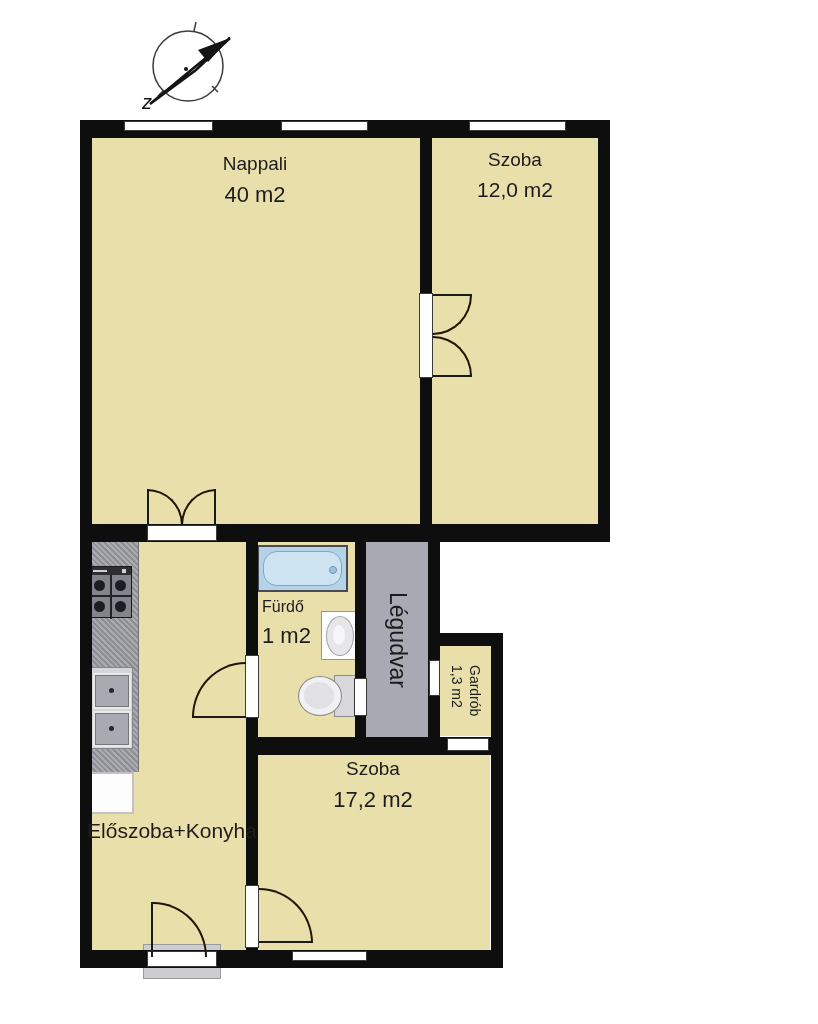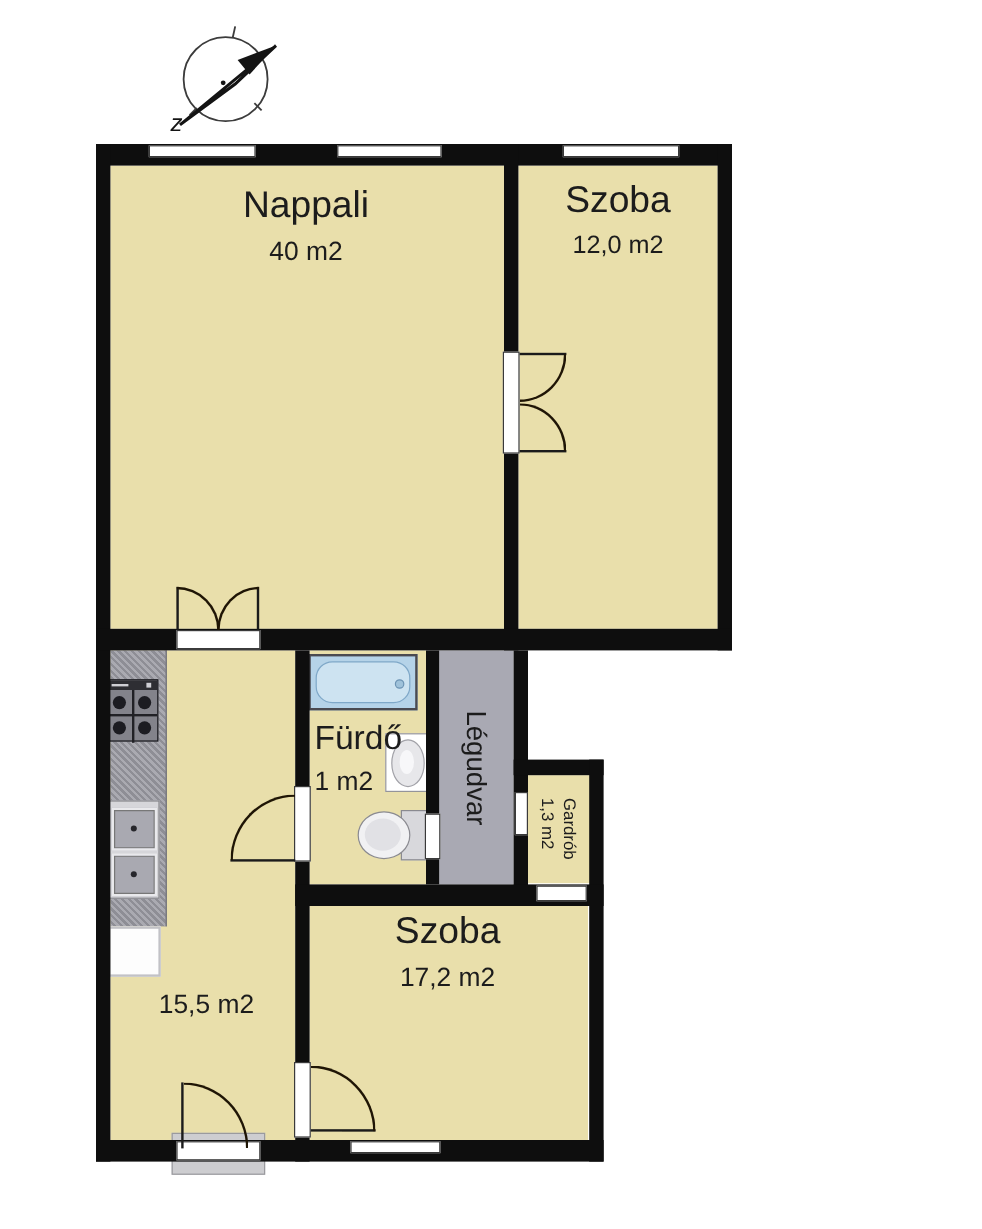--- a/index.html
+++ b/index.html
@@ -10,21 +10,21 @@
   .counter{position:absolute;background:var(--counter,#9a9aa2);
            background-image:repeating-linear-gradient(45deg,rgba(255,255,255,.16) 0 2px,rgba(0,0,0,.08) 2px 4px);
            z-index:1;border-right:1px solid #6f6f76;}
   .wall{position:absolute;background:var(--wall,#0e0e0e);z-index:3;}
   .gap{position:absolute;background:#fff;border:1px solid #3a3a3a;box-sizing:border-box;z-index:4;}
   .step{position:absolute;background:#cdcdd0;border:1px solid #9a9a9e;box-sizing:border-box;z-index:2;}
   .fix{position:absolute;box-sizing:border-box;z-index:2;}
   .leaf{position:absolute;background:#1b1b1b;z-index:5;}
   .arc{position:absolute;border:0 solid #1f1505;box-sizing:border-box;z-index:5;}
   .label{position:absolute;z-index:6;text-align:center;line-height:1.25;}
-  .rname{font-size:31px;}
+  .rname{font-size:19px;}
   .rarea{font-size:22px;margin-top:5px;}
   .vflex{display:flex;align-items:center;justify-content:center;z-index:6;position:absolute;}
   .vtext{writing-mode:vertical-rl;}
   .burner{position:absolute;width:11px;height:11px;border-radius:50%;background:#1c1c22;}
   .basin{position:absolute;left:5px;width:34px;height:32px;background:#a9a9b1;
          border:2px solid #e9e9ec;box-shadow:inset 0 0 0 1px #777;}
   .dot{position:absolute;width:5px;height:5px;border-radius:50%;background:#26262b;}
   .wm{position:absolute;z-index:7;pointer-events:none;}
   .wm-line{position:absolute;background:rgba(255,255,255,.55);}
   .shutter{position:absolute;width:30px;height:88px;border:2px solid rgba(255,255,255,.5);
@@ -153,34 +153,34 @@
 
   <div class="label" style="left:155px;top:152px;width:200px;">
     <div class="rname">Nappali</div>
     <div class="rarea">40 m2</div>
   </div>
   <div class="label" style="left:432px;top:148px;width:166px;">
     <div class="rname">Szoba</div>
     <div class="rarea" style="font-size:21px">12,0 m2</div>
   </div>
   <div class="label" style="left:262px;top:597px;width:90px;text-align:left;">
-    <div class="rname" style="font-size:28px">Fürdő</div>
+    <div class="rname" style="font-size:16px">Fürdő</div>
     <div class="rarea">1 m2</div>
   </div>
   <div class="vflex" style="left:366px;top:547px;width:62px;height:185px;">
     <span class="vtext" style="font-size:23px">Légudvar</span>
   </div>
   <div class="vflex" style="left:440px;top:646px;width:52px;height:90px;">
     <span class="vtext" style="font-size:14px;line-height:1.3;">
       <span style="display:block">Gardrób</span>
       <span style="display:block">1,3 m2</span>
     </span>
   </div>
   <div class="label" style="left:258px;top:757px;width:230px;">
     <div class="rname">Szoba</div>
     <div class="rarea">17,2 m2</div>
   </div>
   <div class="label" style="left:86px;top:818px;width:172px;">
-    <div class="rarea">15,5 m2</div>
+    <div class="rname" style="font-size:21px">Előszoba+Konyha</div>
   </div>
 
 
 </div>
 
 </body></html>

